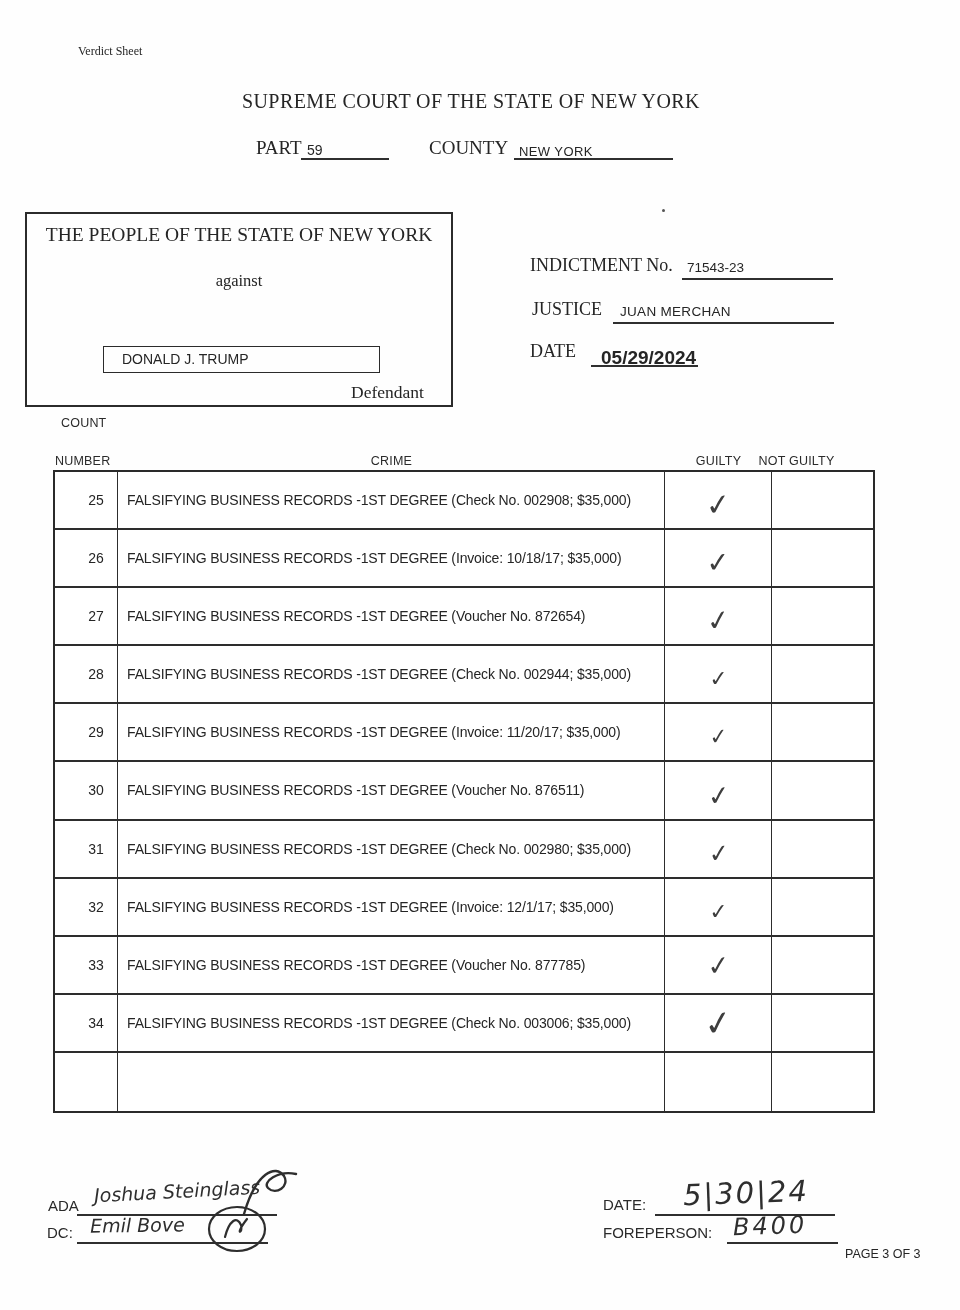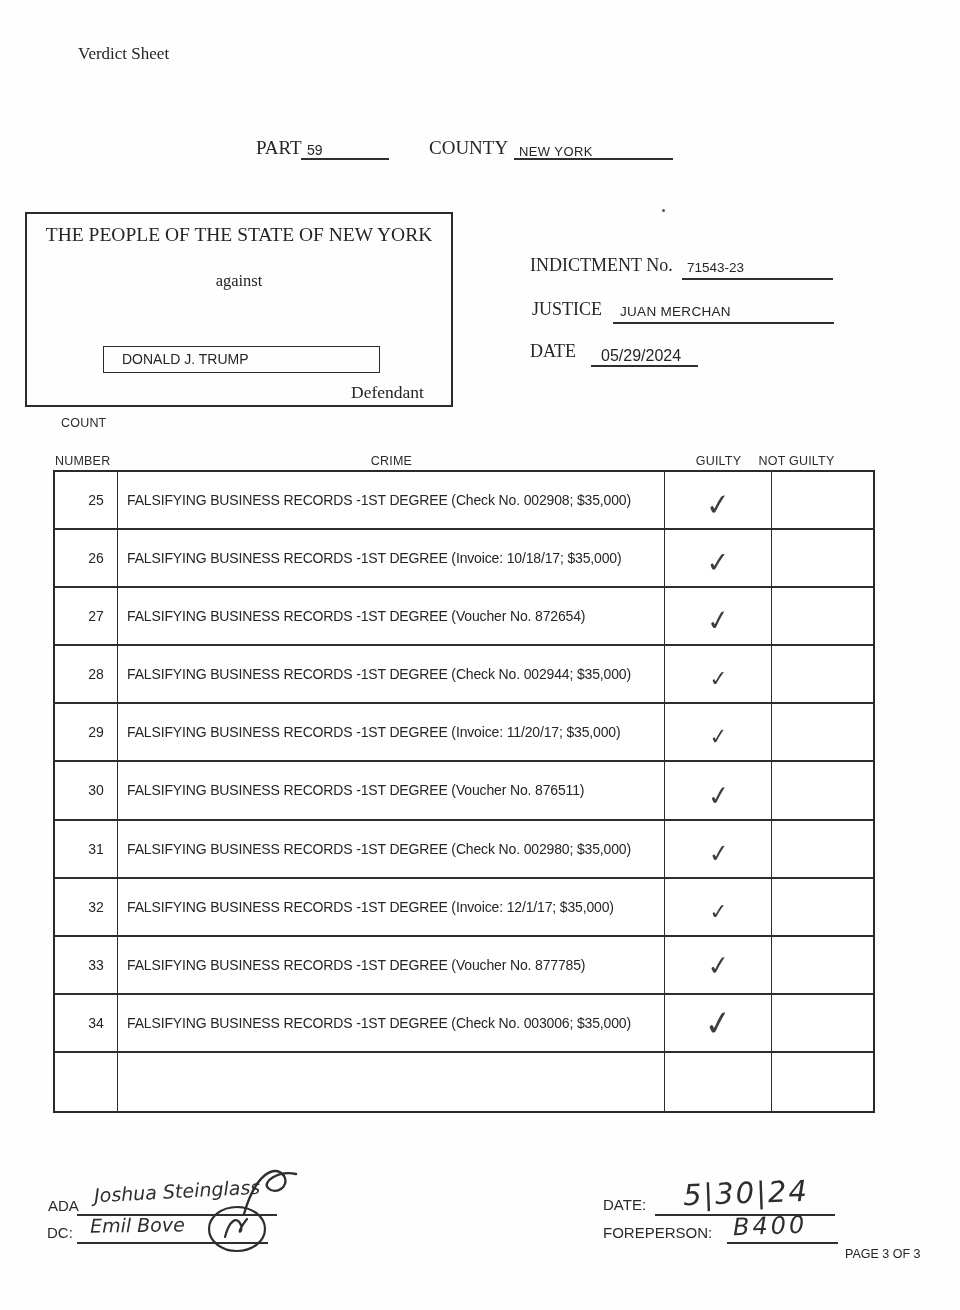--- a/index.html
+++ b/index.html
@@ -9,21 +9,21 @@
     background:#fefefe; margin:0 auto; overflow:hidden;
     color:#252525;
   }
   .serif { font-family:"Liberation Serif","DejaVu Serif",serif; }
   .sans  { font-family:"Liberation Sans","DejaVu Sans",sans-serif; }
   .hand  { font-family:"DejaVu Sans",sans-serif; font-style:italic; color:#2e2e2e; }
   .abs   { position:absolute; white-space:nowrap; }
   .uline { position:absolute; height:0; border-bottom:2px solid #2f2f2f; }
 
   
-  .verdict-label { left:78px; top:44px; font-size:17px;text-align:center; }
+  .verdict-label { left:78px; top:44px; font-size:12px;text-align:center; }
   .court-title   { left:242px; top:90px; font-size:20px; letter-spacing:.4px; }
   .part-label    { left:256px; top:137px; font-size:19px; }
   .part-value    { left:307px; top:142px; font-size:14px; }
   .county-label  { left:429px; top:137px; font-size:19px; }
   .county-value  { left:519px; top:144px; font-size:13px; letter-spacing:.4px; }
 
   
   .caption-box {
     position:absolute; left:25px; top:212px; width:428px; height:195px;
     border:2px solid #2b2b2b;
@@ -35,21 +35,21 @@
     border:1.5px solid #2b2b2b; font-size:14px; line-height:25px; padding-left:18px;
   }
   .defendant-label { position:absolute; left:324px; top:168px; font-size:17.5px; }
 
   
   .ind-label   { left:530px; top:255px; font-size:18px; }
   .ind-value   { left:687px; top:260px; font-size:13.5px; }
   .jus-label   { left:532px; top:299px; font-size:18px; }
   .jus-value   { left:620px; top:304px; font-size:13.5px; letter-spacing:.3px; }
   .date-label  { left:530px; top:341px; font-size:18px; }
-  .date-value  { left:601px; top:347px; font-size:16px; }
+  .date-value  { left:601px; top:347px; font-size:19px;font-weight:bold; }
 
   
   .th { font-size:12.5px; letter-spacing:.2px; color:#2a2a2a; }
   .th-count1 { left:61px;  top:416px; }
   .th-count2 { left:55px;  top:454px; }
   .th-crime     { left:118px; top:454px; width:547px; text-align:center; }
   .th-guilty    { left:665px; top:454px; width:107px; text-align:center; }
   .th-notguilty { left:745px; top:454px; width:103px; text-align:center; }
 
   
@@ -90,20 +90,21 @@
   .fore-sig { left:733px; top:1212px; font-size:24px; letter-spacing:3px; transform:rotate(-2deg); }
   .ink { position:absolute; }
   .ink-dot { left:662px; top:209px; width:3px; height:3px; background:#555; border-radius:50%; }
 </style>
 </head>
 <body>
 
 <div class="page">
 
   <div class="abs serif verdict-label">Verdict Sheet</div>
+  <div class="abs serif court-title">SUPREME COURT OF THE STATE OF NEW YORK</div>
 
   <div class="abs serif part-label">PART</div>
   <div class="abs sans part-value">59</div>
   <div class="uline" style="left:301px; top:158px; width:88px;"></div>
 
   <div class="abs serif county-label">COUNTY</div>
   <div class="abs sans county-value">NEW YORK</div>
   <div class="uline" style="left:514px; top:158px; width:159px;"></div>
 
   <div class="ink ink-dot"></div>

